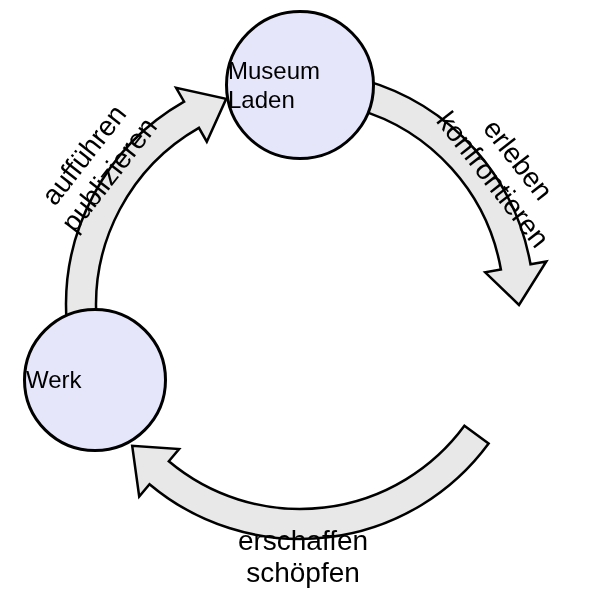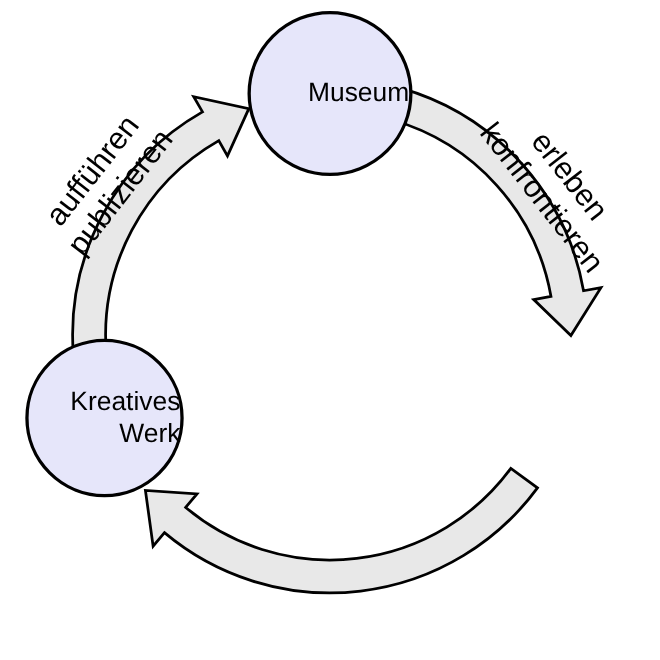--- a/index.html
+++ b/index.html
@@ -22,21 +22,21 @@
     stroke: var(--arrow-stroke, #000000);
     stroke-width: 2.5;
   }
   .node {
     position: absolute;
     border-radius: 50%;
     background: var(--node-fill, #e6e6fa);
     border: 3.5px solid var(--node-stroke, #000000);
     display: flex;
     flex-direction: column;
-    align-items: flex-end;
+    align-items: flex-start;
     justify-content: center;
     text-align: center;
     font-size: 24px;
     line-height: 1.22;
   }
   .node-top   { left: 225px; top: 10px;  width: 150px; height: 150px; }
   .node-left  { left: 23px;  top: 308px; width: 144px; height: 144px; }
   .node-right { left: 433px; top: 308px; width: 144px; height: 144px; }
   .edge-label {
     position: absolute;
@@ -72,24 +72,28 @@
   <div class="edge-label label-work-venue">
     <div>aufführen</div>
     <div>publizieren</div>
   </div>
 
   <div class="edge-label label-venue-user">
     <div>erleben</div>
     <div>konfrontieren</div>
   </div>
 
+  <div class="edge-label label-user-work">
+    <div>erschaffen</div>
+    <div>schöpfen</div>
+  </div>
 
   <div class="node node-top">
     <div>Museum</div>
+    <div>Laden</div>
   </div>
 
 
   <div class="node node-left">
-    <div>Kreatives</div>
     <div>Werk</div>
   </div>
 
 </div>
 
 </body></html>

